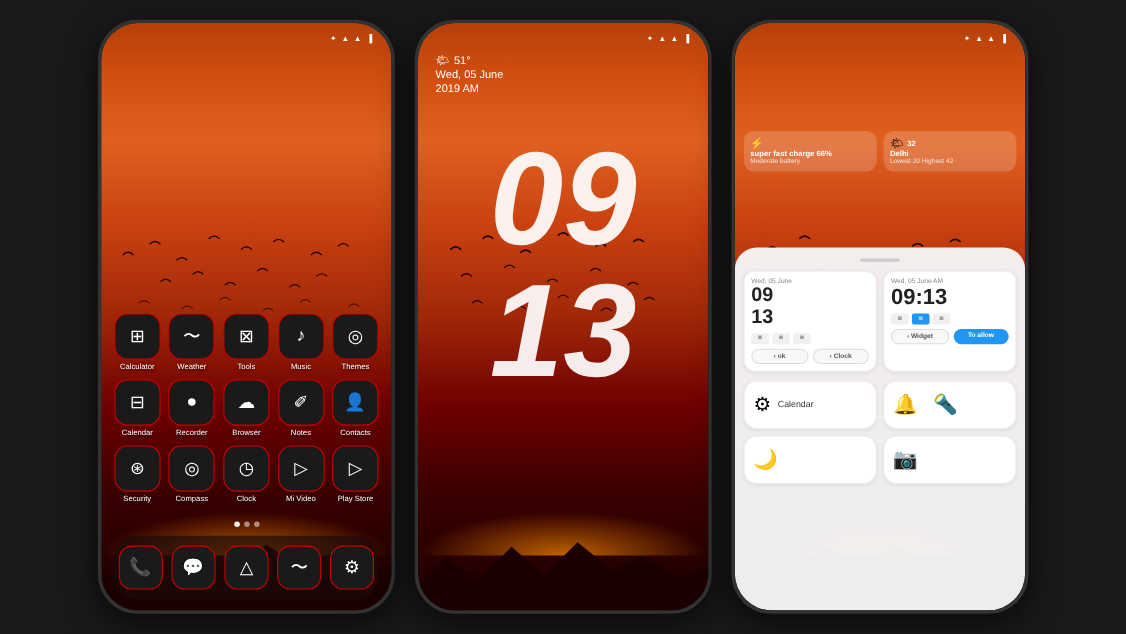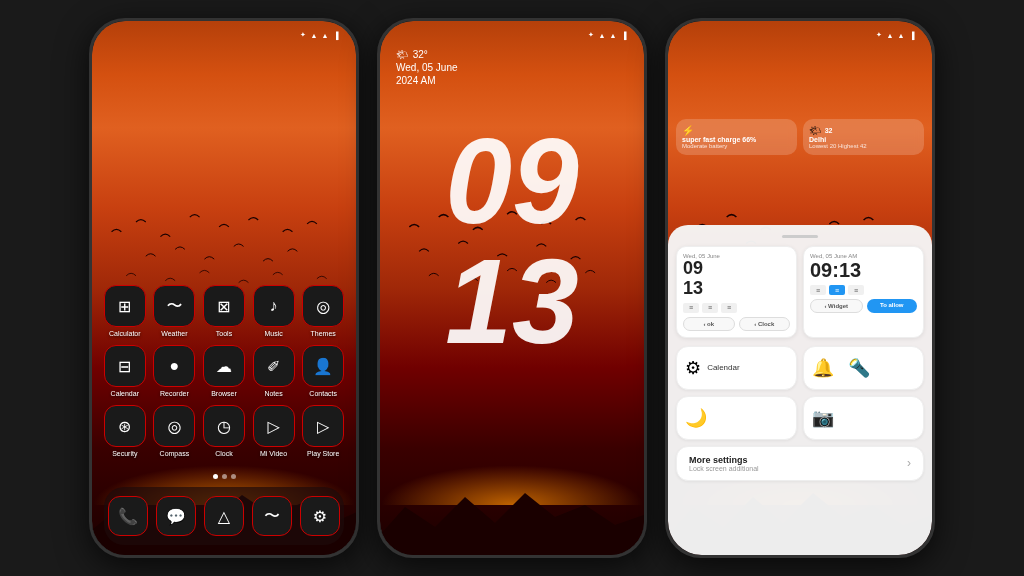--- a/index.html
+++ b/index.html
@@ -579,24 +579,24 @@
         <span class="status-icon">▲</span>
         <span class="status-icon">▲</span>
         <span class="status-icon">▐</span>
       </div>
     </div>
 
     <div class="phone2">
       <div class="top-info">
         <div class="weather-temp">
           <span>🌤</span>
-          <span>32°</span>
+          <span>51°</span>
         </div>
         <div class="weather-date">Wed, 05 June</div>
-        <div class="weather-date">2024 AM</div>
+        <div class="weather-date">2019 AM</div>
       </div>
 
       <div class="big-clock">
         <div class="big-num">09</div>
         <div class="big-num">13</div>
       </div>
     </div>
   </div>
 </div>
 
@@ -694,23 +694,16 @@
           <span class="panel-cell-icon" style="margin-left:8px">🔦</span>
         </div>
         <div class="panel-cell">
           <span class="panel-cell-icon">🌙</span>
         </div>
         <div class="panel-cell">
           <span class="panel-cell-icon">📷</span>
         </div>
       </div>
 
-      <div class="more-settings-btn">
-        <div class="ms-left">
-          <div class="ms-title">More settings</div>
-          <div class="ms-sub">Lock screen additional</div>
-        </div>
-        <span class="ms-arrow">›</span>
-      </div>
     </div>
 
   </div>
 </div>
 
 </body></html>

